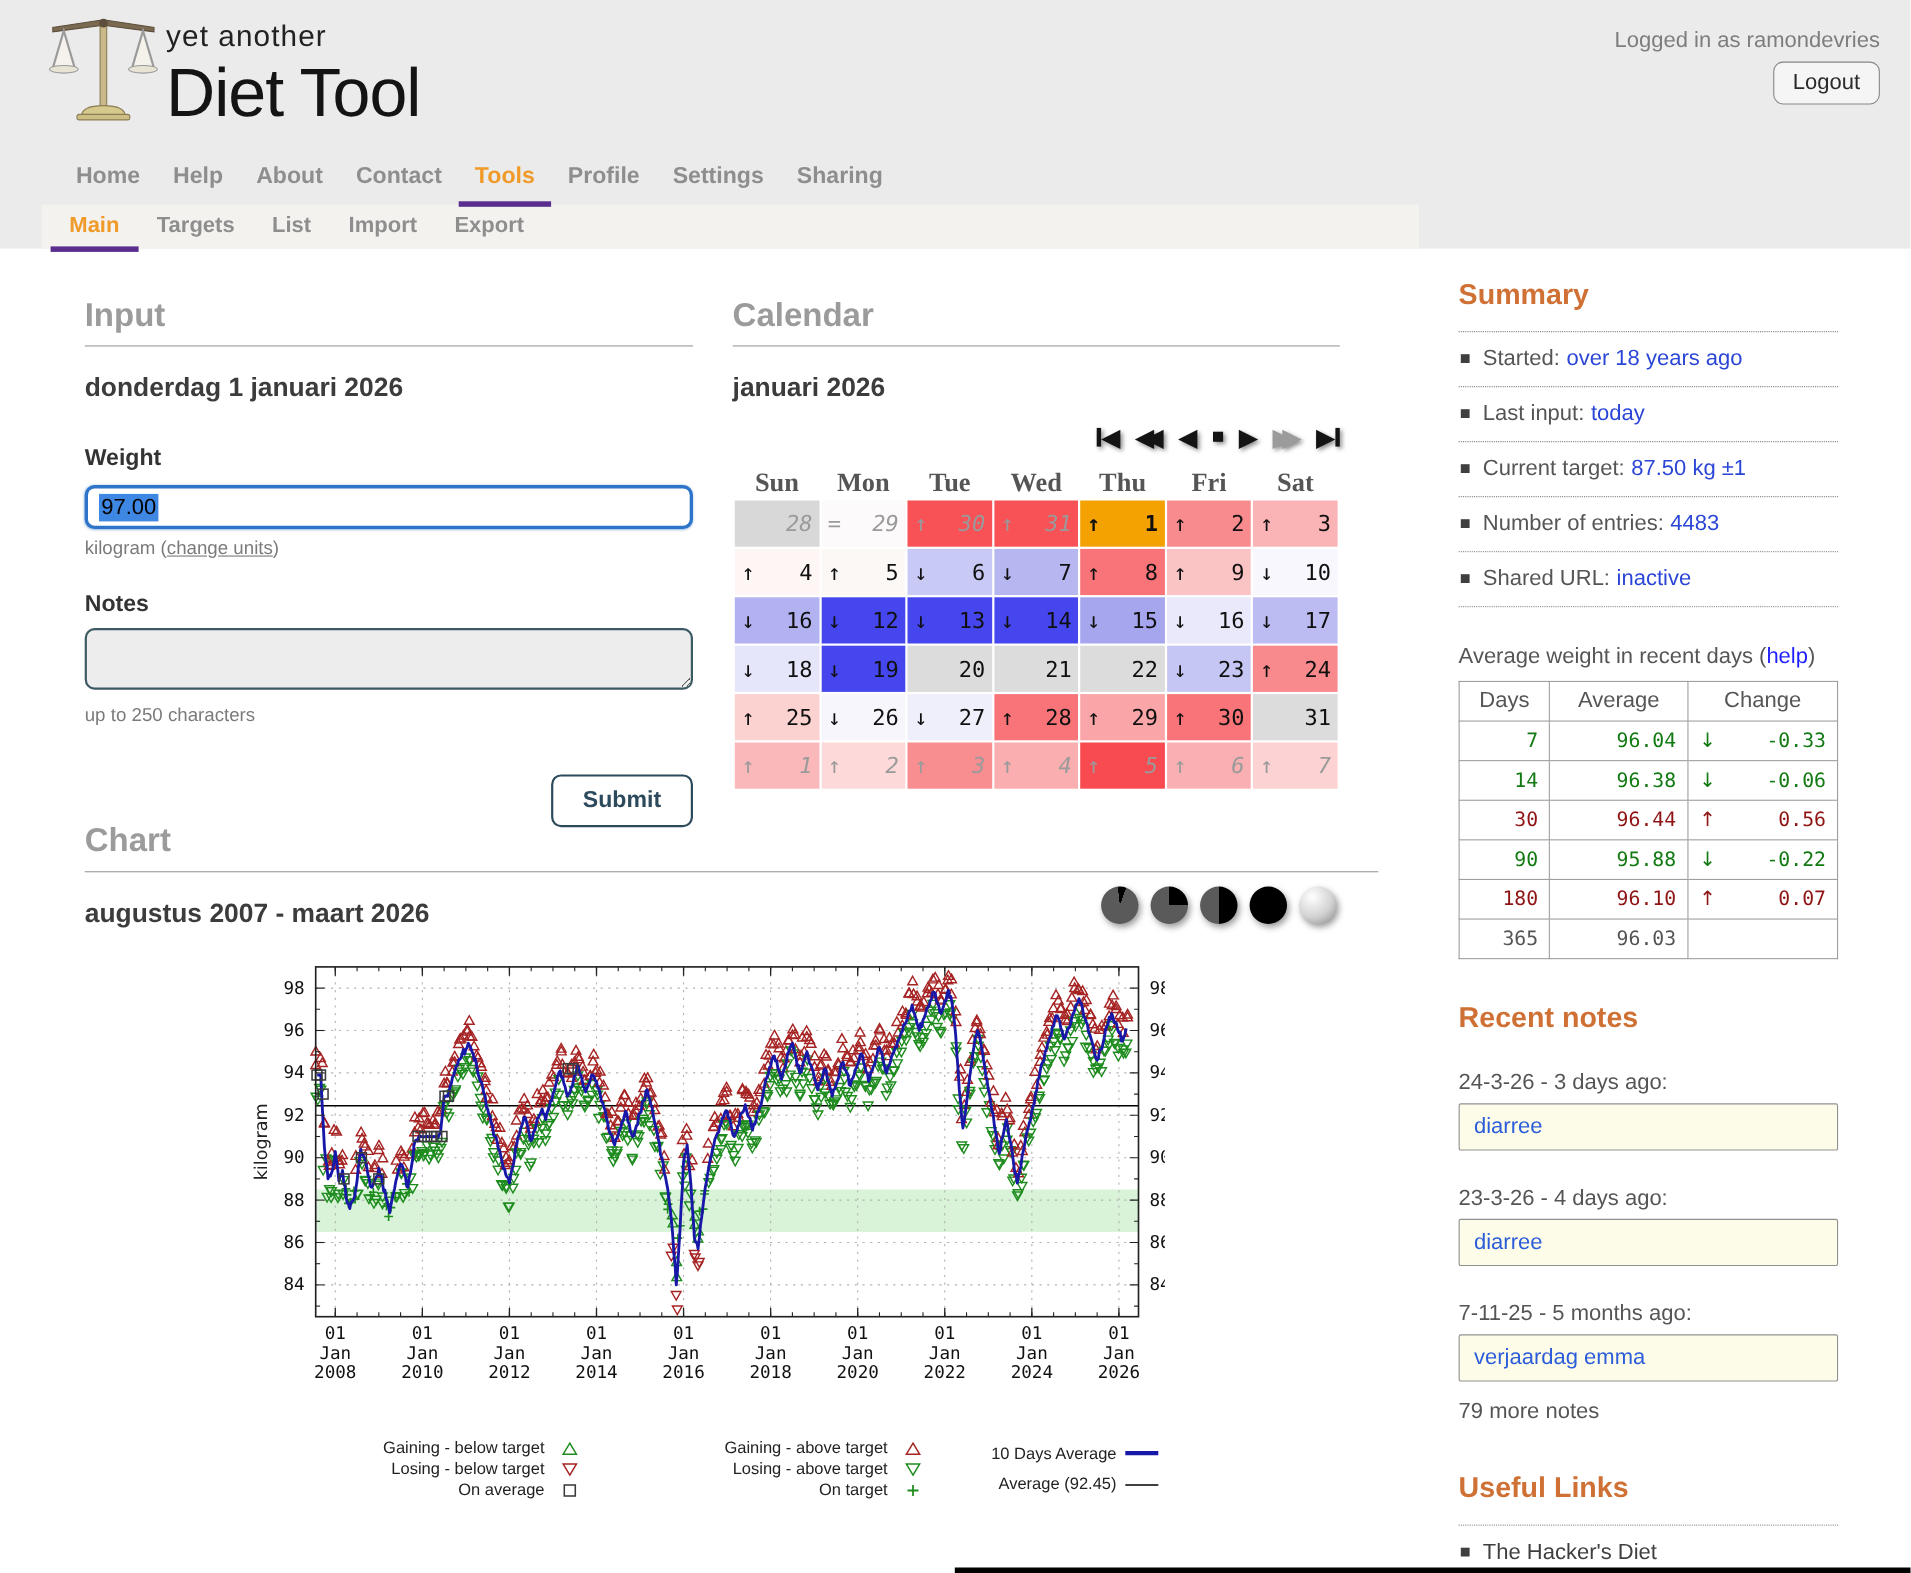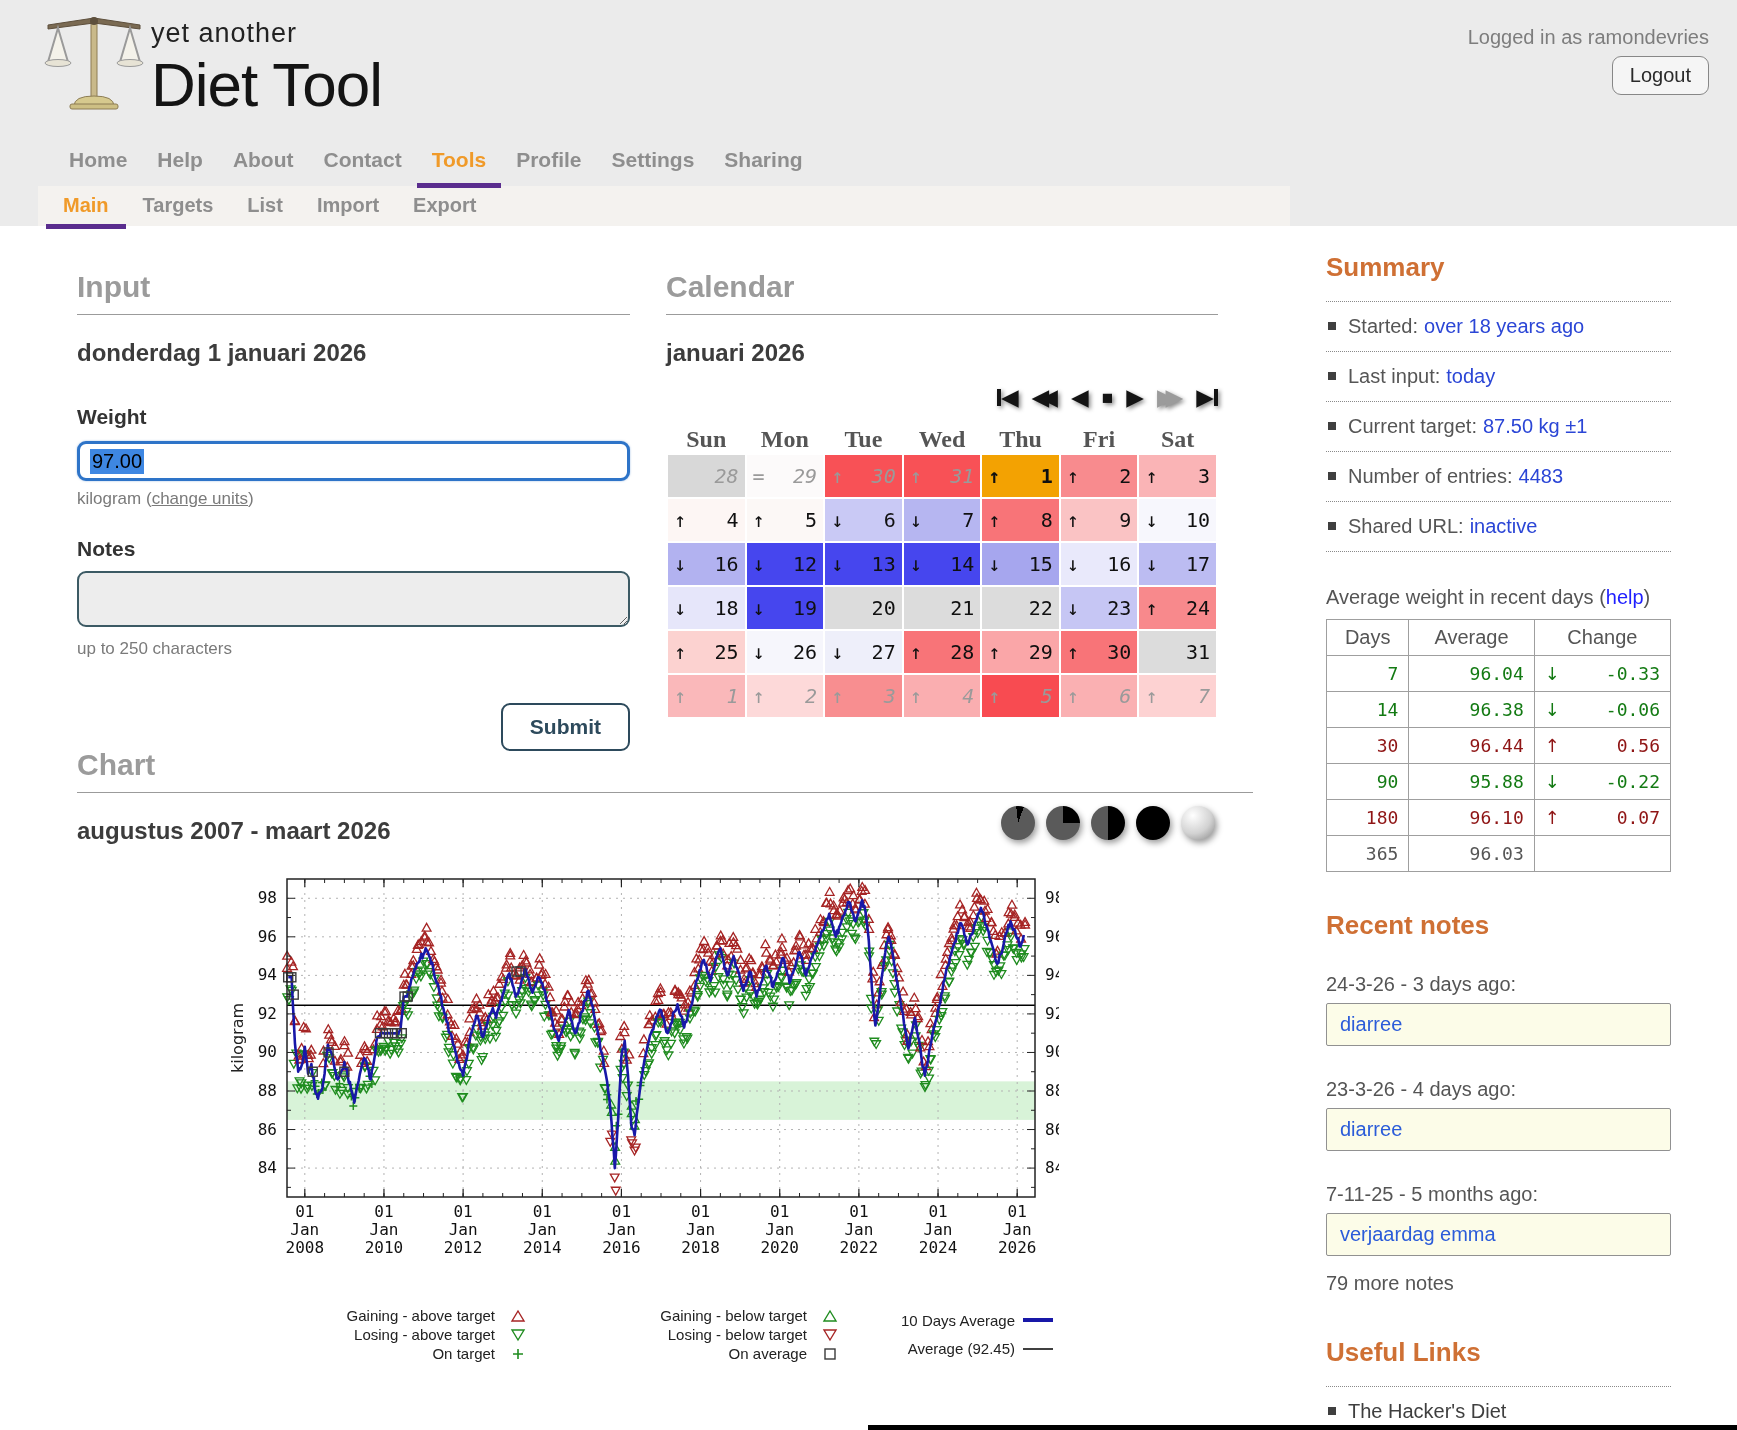--- a/index.html
+++ b/index.html
@@ -1559,57 +1559,57 @@
         <text x="631.883597883597" y="388" text-anchor="middle" font-family="DejaVu Sans Mono, monospace" font-size="16" fill="#111">2022</text>
         <text x="711.0370370370357" y="352" text-anchor="middle" font-family="DejaVu Sans Mono, monospace" font-size="16" fill="#111">01</text>
         <text x="711.0370370370357" y="370" text-anchor="middle" font-family="DejaVu Sans Mono, monospace" font-size="16" fill="#111">Jan</text>
         <text x="711.0370370370357" y="388" text-anchor="middle" font-family="DejaVu Sans Mono, monospace" font-size="16" fill="#111">2024</text>
         <text x="790.1904761904746" y="352" text-anchor="middle" font-family="DejaVu Sans Mono, monospace" font-size="16" fill="#111">01</text>
         <text x="790.1904761904746" y="370" text-anchor="middle" font-family="DejaVu Sans Mono, monospace" font-size="16" fill="#111">Jan</text>
         <text x="790.1904761904746" y="388" text-anchor="middle" font-family="DejaVu Sans Mono, monospace" font-size="16" fill="#111">2026</text>
         <text x="16" y="173" text-anchor="middle" font-family="DejaVu Sans, sans-serif" font-size="16" fill="#222" transform="rotate(-90 16 173)">kilogram</text>
       </svg></div>
   <div class="chart-legend" id="chart-legend">
+      <div class="legend-col c2">
+        <div class="legend-label">Gaining - below target</div>
+        <div class="legend-marker">
+          <svg width="34" height="16" viewBox="0 0 34 16">
+            <path d="M17,3 L23,13 L11,13 Z" fill="none" stroke="#1f8c1f" stroke-width="1.4"></path>
+          </svg>
+        </div>
+        <div class="legend-label">Losing - below target</div>
+        <div class="legend-marker">
+          <svg width="34" height="16" viewBox="0 0 34 16">
+            <path d="M17,13 L23,3 L11,3 Z" fill="none" stroke="#a62424" stroke-width="1.4"></path>
+          </svg>
+        </div>
+        <div class="legend-label">On average</div>
+        <div class="legend-marker">
+          <svg width="34" height="16" viewBox="0 0 34 16">
+            <rect x="12" y="3" width="10" height="10" fill="none" stroke="#3a3a3a" stroke-width="1.4"></rect>
+          </svg>
+        </div>
+      </div>
       <div class="legend-col c1">
         <div class="legend-label">Gaining - above target</div>
         <div class="legend-marker">
           <svg width="34" height="16" viewBox="0 0 34 16">
             <path d="M17,3 L23,13 L11,13 Z" fill="none" stroke="#a62424" stroke-width="1.4"></path>
           </svg>
         </div>
         <div class="legend-label">Losing - above target</div>
         <div class="legend-marker">
           <svg width="34" height="16" viewBox="0 0 34 16">
             <path d="M17,13 L23,3 L11,3 Z" fill="none" stroke="#1f8c1f" stroke-width="1.4"></path>
           </svg>
         </div>
         <div class="legend-label">On target</div>
         <div class="legend-marker">
           <svg width="34" height="16" viewBox="0 0 34 16">
             <path d="M12,8 H22 M17,3 V13" stroke="#1f8c1f" stroke-width="1.6"></path>
-          </svg>
-        </div>
-      </div>
-      <div class="legend-col c2">
-        <div class="legend-label">Gaining - below target</div>
-        <div class="legend-marker">
-          <svg width="34" height="16" viewBox="0 0 34 16">
-            <path d="M17,3 L23,13 L11,13 Z" fill="none" stroke="#1f8c1f" stroke-width="1.4"></path>
-          </svg>
-        </div>
-        <div class="legend-label">Losing - below target</div>
-        <div class="legend-marker">
-          <svg width="34" height="16" viewBox="0 0 34 16">
-            <path d="M17,13 L23,3 L11,3 Z" fill="none" stroke="#a62424" stroke-width="1.4"></path>
-          </svg>
-        </div>
-        <div class="legend-label">On average</div>
-        <div class="legend-marker">
-          <svg width="34" height="16" viewBox="0 0 34 16">
-            <rect x="12" y="3" width="10" height="10" fill="none" stroke="#3a3a3a" stroke-width="1.4"></rect>
           </svg>
         </div>
       </div>
       <div class="legend-col c3">
         <div class="legend-label">10 Days Average</div>
         <div class="legend-marker">
           <svg width="34" height="16" viewBox="0 0 34 16">
             <line x1="2" y1="8" x2="32" y2="8" stroke="#1818a8" stroke-width="4"></line>
           </svg>
         </div>

